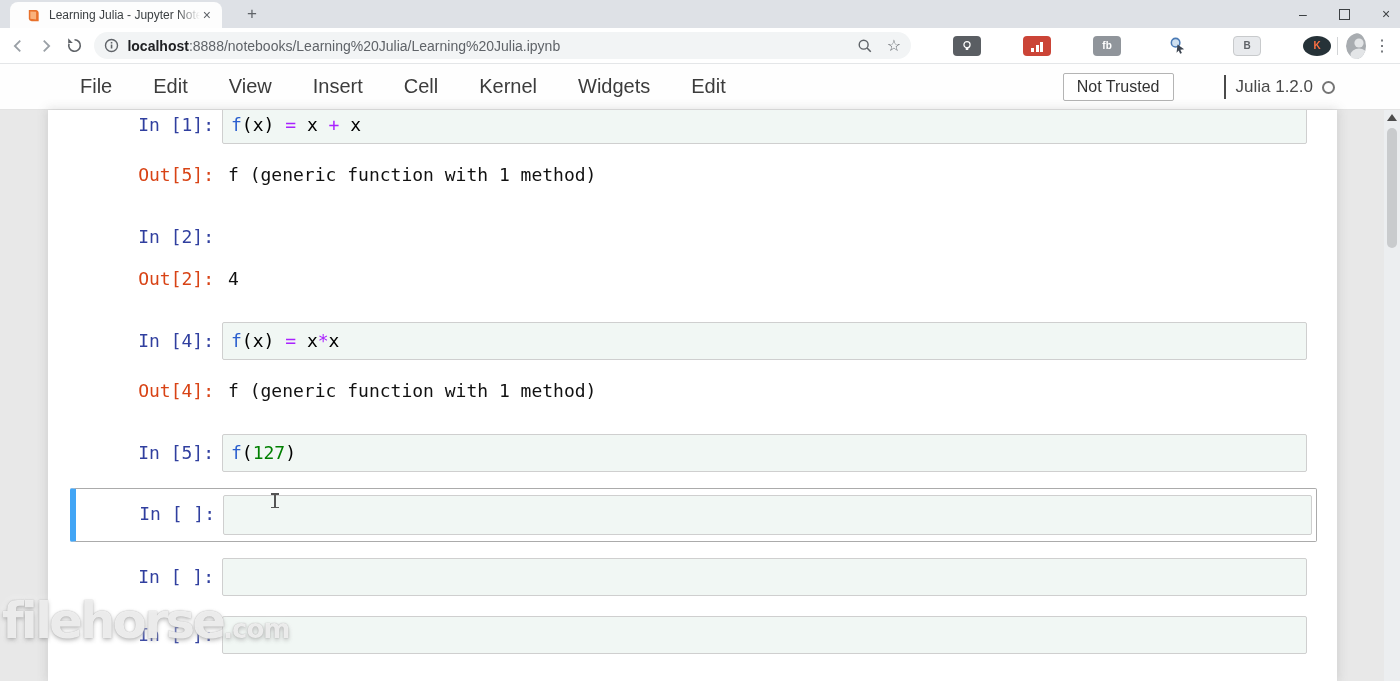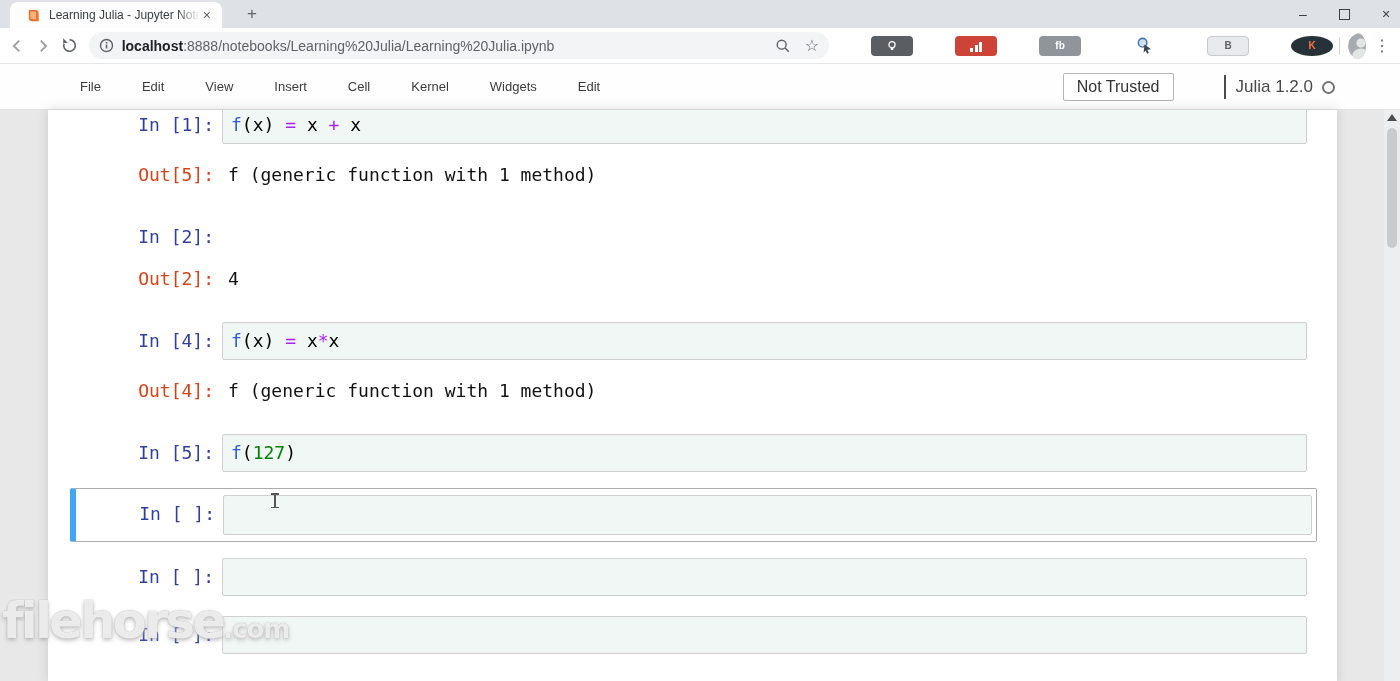--- a/index.html
+++ b/index.html
@@ -24,38 +24,38 @@
   .addrbar { position:absolute; top:28px; left:0; right:0; height:36px; background:#ffffff;
              border-bottom:1px solid #e4e6e8; display:flex; align-items:center; }
   .navicon { width:26px; height:26px; margin-left:8px; display:flex; align-items:center; justify-content:center; }
   .omnibox { margin-left:10px; width:1048px; height:27px; background:#f2f4f5; border-radius:14px;
              display:flex; align-items:center; padding:0 10px; }
   .urltext { font-size:14px; margin-left:8px; white-space:nowrap; overflow:hidden; flex:1; }
   .urltext .host { color:#202124; font-weight:bold; }
   .urltext .rest { color:#5f6368; }
   .omni-star { font-size:16px; color:#5f6368; margin-left:14px; }
   .extrow { display:flex; align-items:center; margin-left:10px; gap:10px; }
-  .ext { width:42px; height:20px; border-radius:4px; display:flex; align-items:center; justify-content:center;
+  .ext { width:28px; height:20px; border-radius:4px; display:flex; align-items:center; justify-content:center;
          font-size:10px; font-weight:bold;margin-left:32px; }
   .ext.bulb { background:#5a5e63; }
   .ext.redchart { background:#cb4437; align-items:flex-end; gap:1.5px; padding:4px 3.5px; }
   .ext.redchart i { display:block; width:3px; background:#fff; }
   .ext.fb { background:#90959b; color:#fff; }
   .ext.pointer { background:transparent; }
   .ext.bbadge { background:#e8eaed; color:#5f6368; border:1px solid #c8cacc; }
   .ext.kbadge { background:#263238; color:#ff7043; border-radius:50%; }
   .extdivider { width:1px; height:18px; background:#d2d4d6; margin-left:6px; }
   .avatar { width:26px; height:26px; border-radius:50%; margin-left:8px; overflow:hidden; }
   .kebab { font-size:16px; color:#5f6368; margin:0 10px 0 8px; }
 
   
   .nbheader { position:absolute; top:64px; left:0; right:0; height:46px; background:#fefefe;
               border-bottom:1px solid #e3e3e3; display:flex; align-items:center; }
   .menus { display:flex; gap:41px; padding-left:80px; }
-  .menuitem { font-size:13px; color:#3c3c3c; cursor:default; }
+  .menuitem { font-size:20px; color:#3c3c3c; cursor:default; }
   .hdr-right { position:absolute; right:65px; top:0; height:46px; display:flex; align-items:center; }
   .trustbtn { font-size:16px; color:#333; background:#fff; border:1px solid #b4b4b4; border-radius:2px;
               padding:4px 13px; margin-right:50px; }
   .kdivider { width:2px; height:24px; background:#4a4a4a; margin-right:10px; }
   .kernelname { font-size:17px; color:#494949; margin-right:9px; }
   .kernelcircle { width:13px; height:13px; border:2px solid #757575; border-radius:50%; }
 
   
   .page { position:absolute; top:110px; left:0; right:0; bottom:0; background:#e8e8e8; }
   .container { position:absolute; left:48px; width:1289px; top:0; bottom:0; background:#fff;

